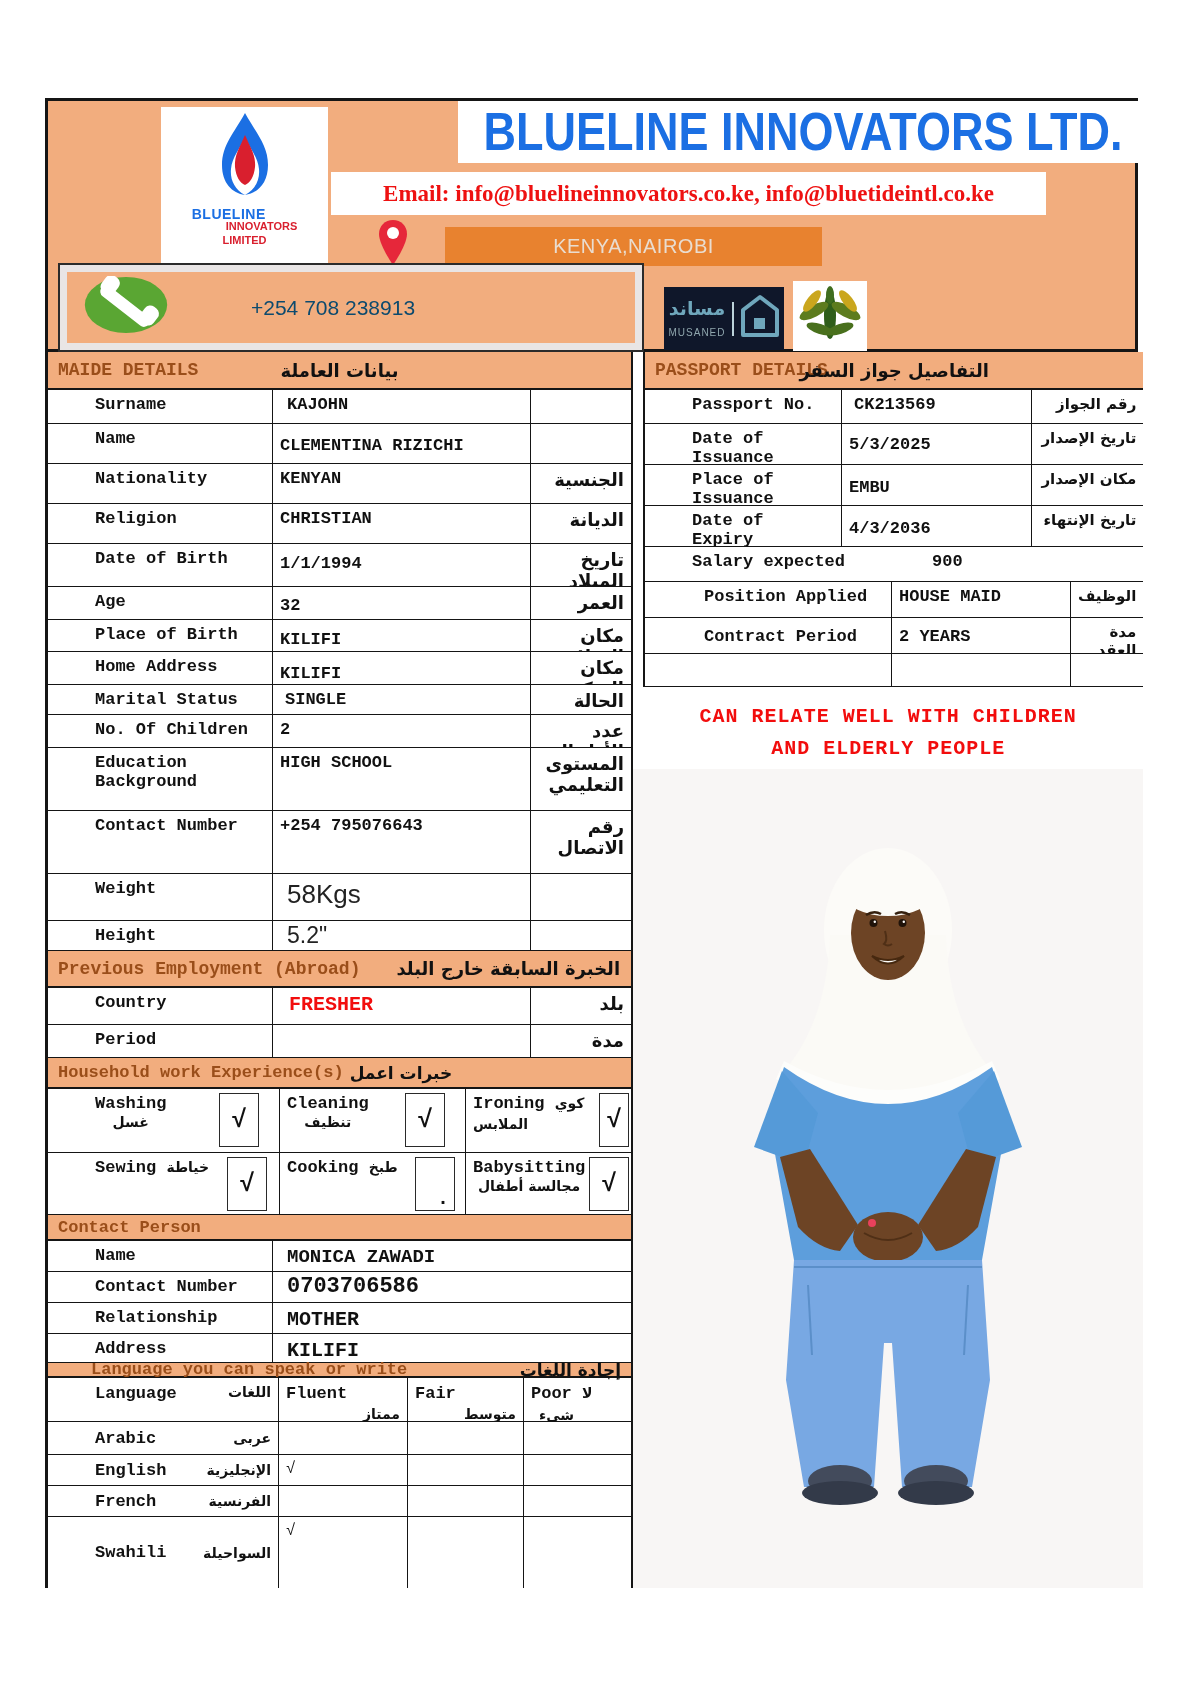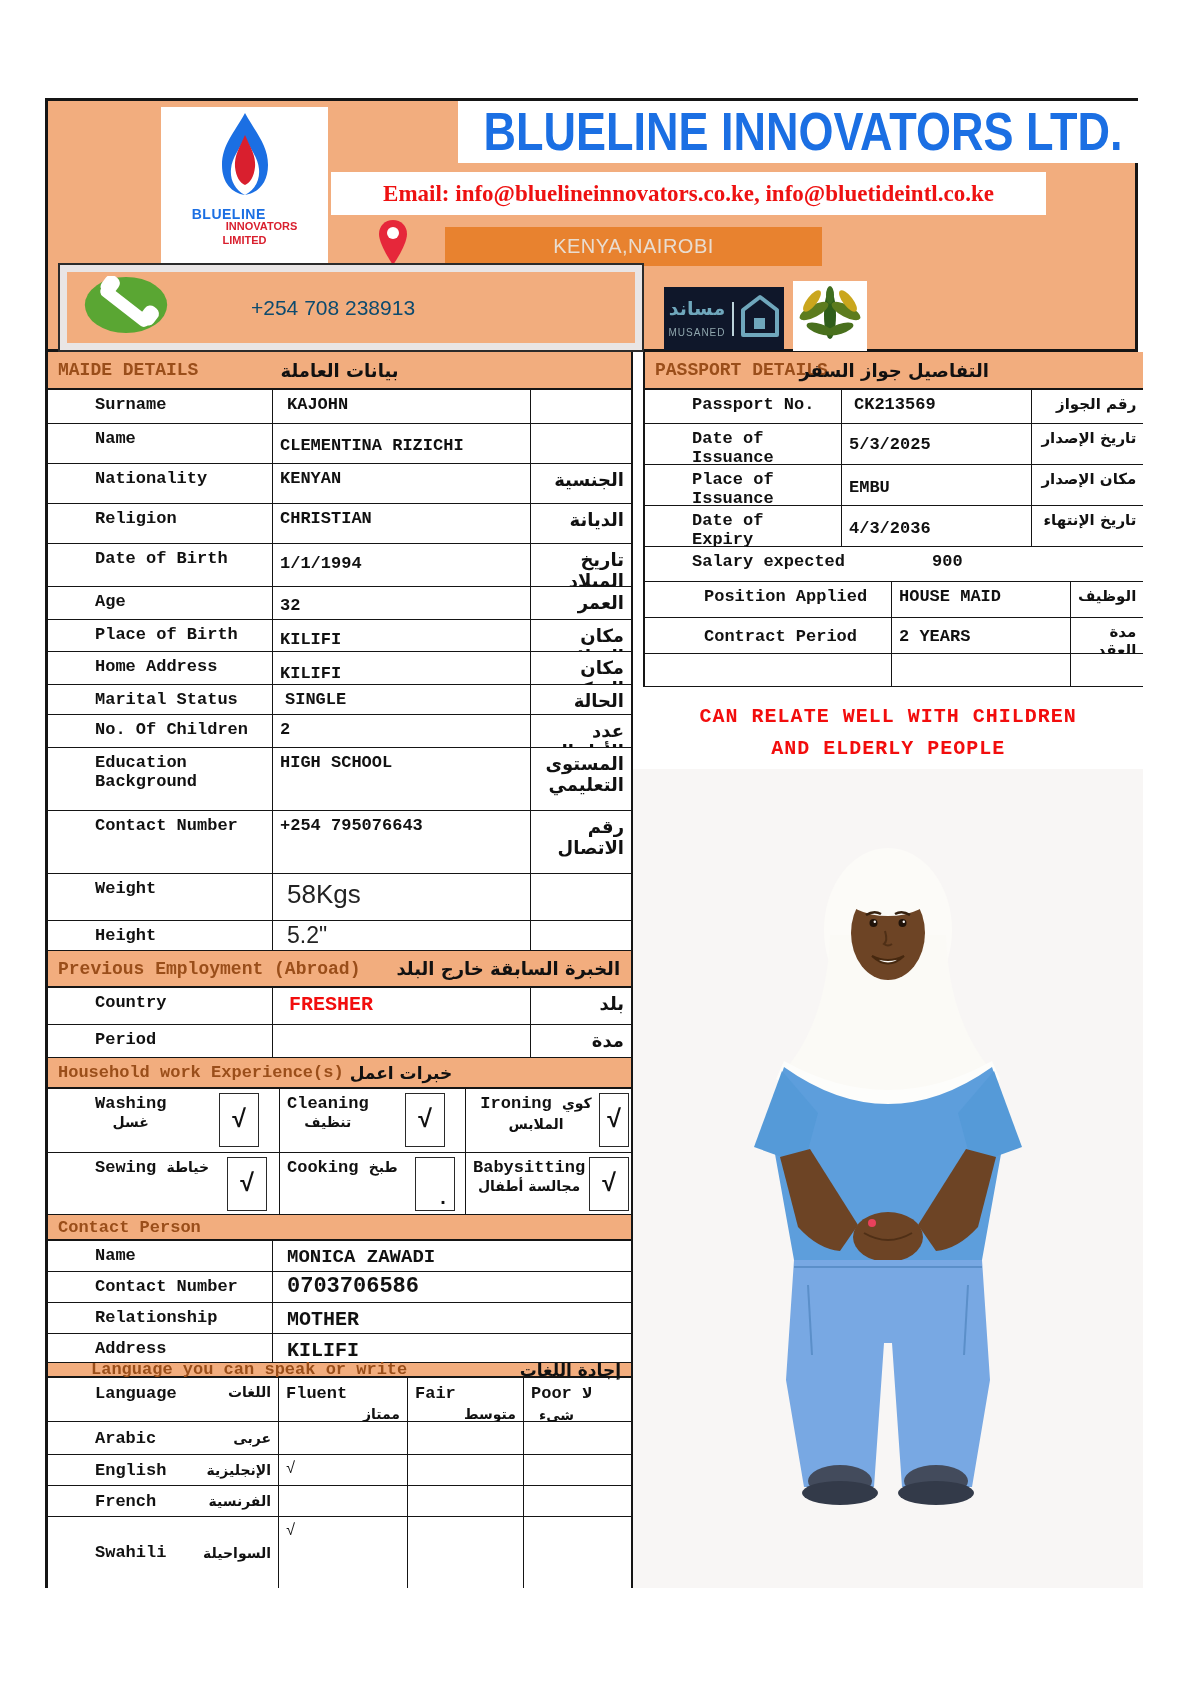--- a/index.html
+++ b/index.html
@@ -59,21 +59,21 @@
   
   .pt{margin-left:10px;border-left:2px solid #151515;box-sizing:border-box;}
   .pl{width:157px;font-weight:bold;font-size:17px;}
   .pv{width:190px;font-weight:bold;font-size:17px;}
   .pl2{width:195px;font-weight:bold;font-size:17px;margin-left:12px;}
   .pv2{width:179px;font-weight:bold;font-size:17px;}
   .pa{flex:1;text-align:right;font-family:"DejaVu Sans",sans-serif;font-size:15px;font-weight:bold;}
   
   .cbcell{display:flex;align-items:flex-start;box-sizing:border-box;padding:4px 0 4px 7px;}
   .cbw1{width:192px;}.cbw2{width:186px;}.cbw3{flex:1;}
-  .cblabel{font-weight:bold;font-size:17px;line-height:1.25;text-align:center;}
+  .cblabel{font-weight:bold;font-size:17px;line-height:1.25;}
   .cbar{font-family:"DejaVu Sans",sans-serif;font-size:14px;font-weight:bold;}
   .cbbox{width:40px;height:54px;border:1.6px solid #2a2a2a;box-sizing:border-box;margin-left:auto;margin-right:20px;
          display:flex;align-items:center;justify-content:center;font-size:25px;font-weight:bold;position:relative;}
   .cbbox.flush{margin-right:2px;}
   .cbdot{position:absolute;right:5px;bottom:0px;font-size:20px;font-weight:bold;}
   
   .cpl{width:185px;font-weight:bold;font-size:17px;}
   .cpv{flex:1;font-weight:bold;font-size:19px;}
   
   .lg1{width:191px;}.lg2{width:129px;}.lg3{width:116px;}.lg4{flex:1;}

